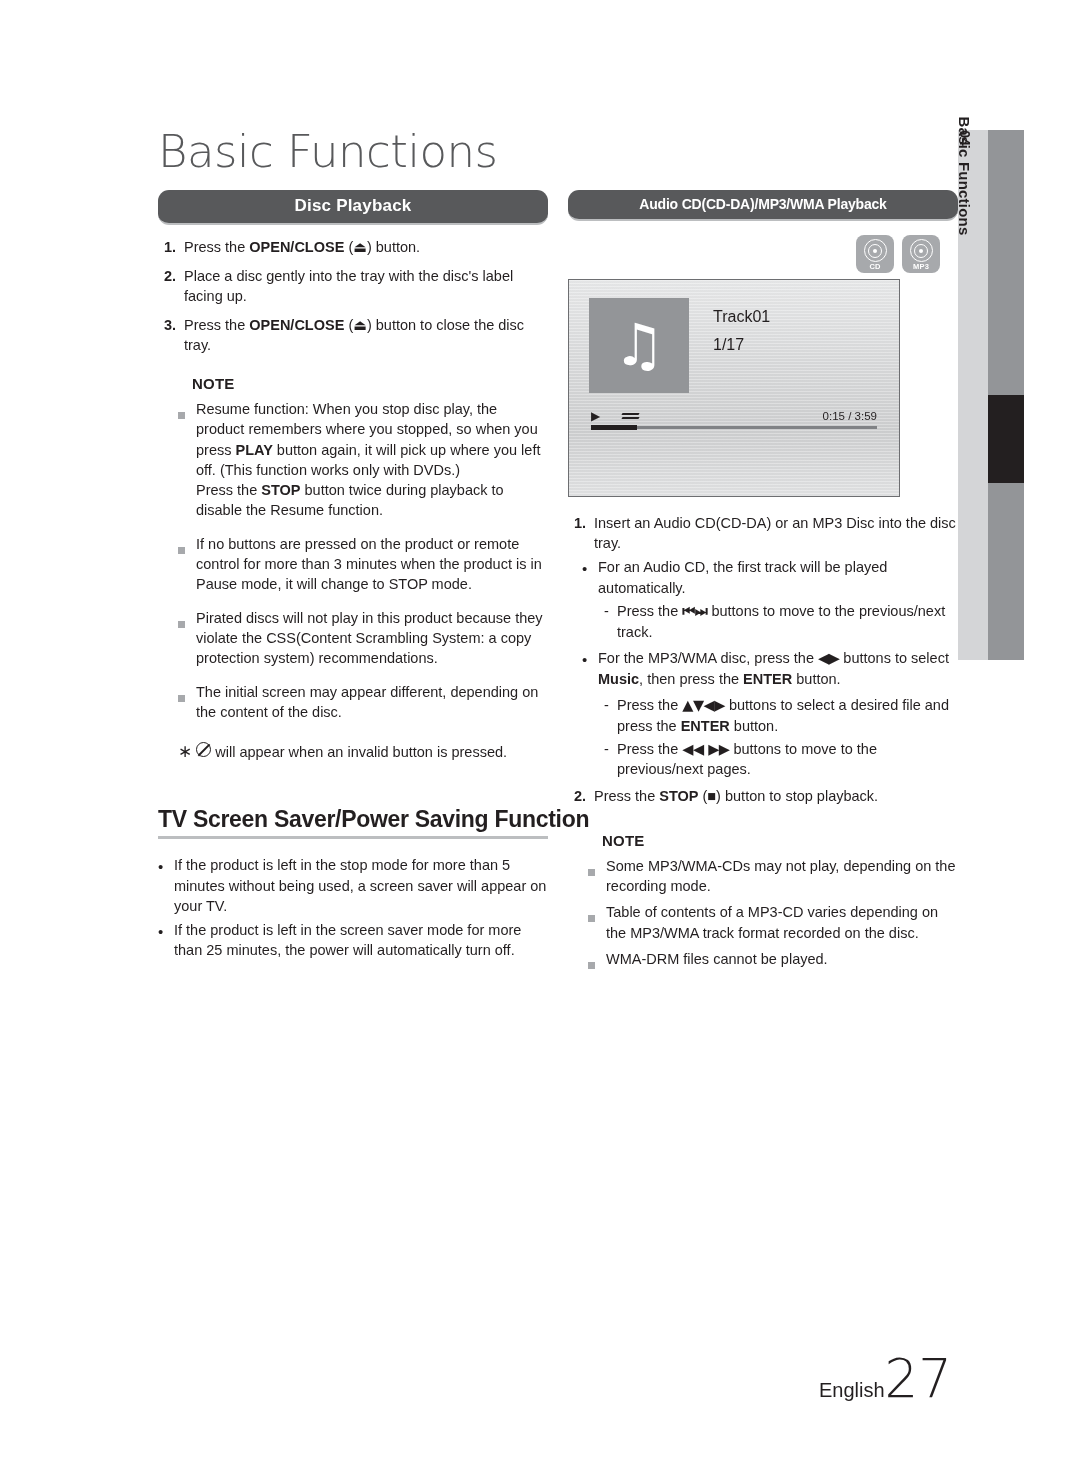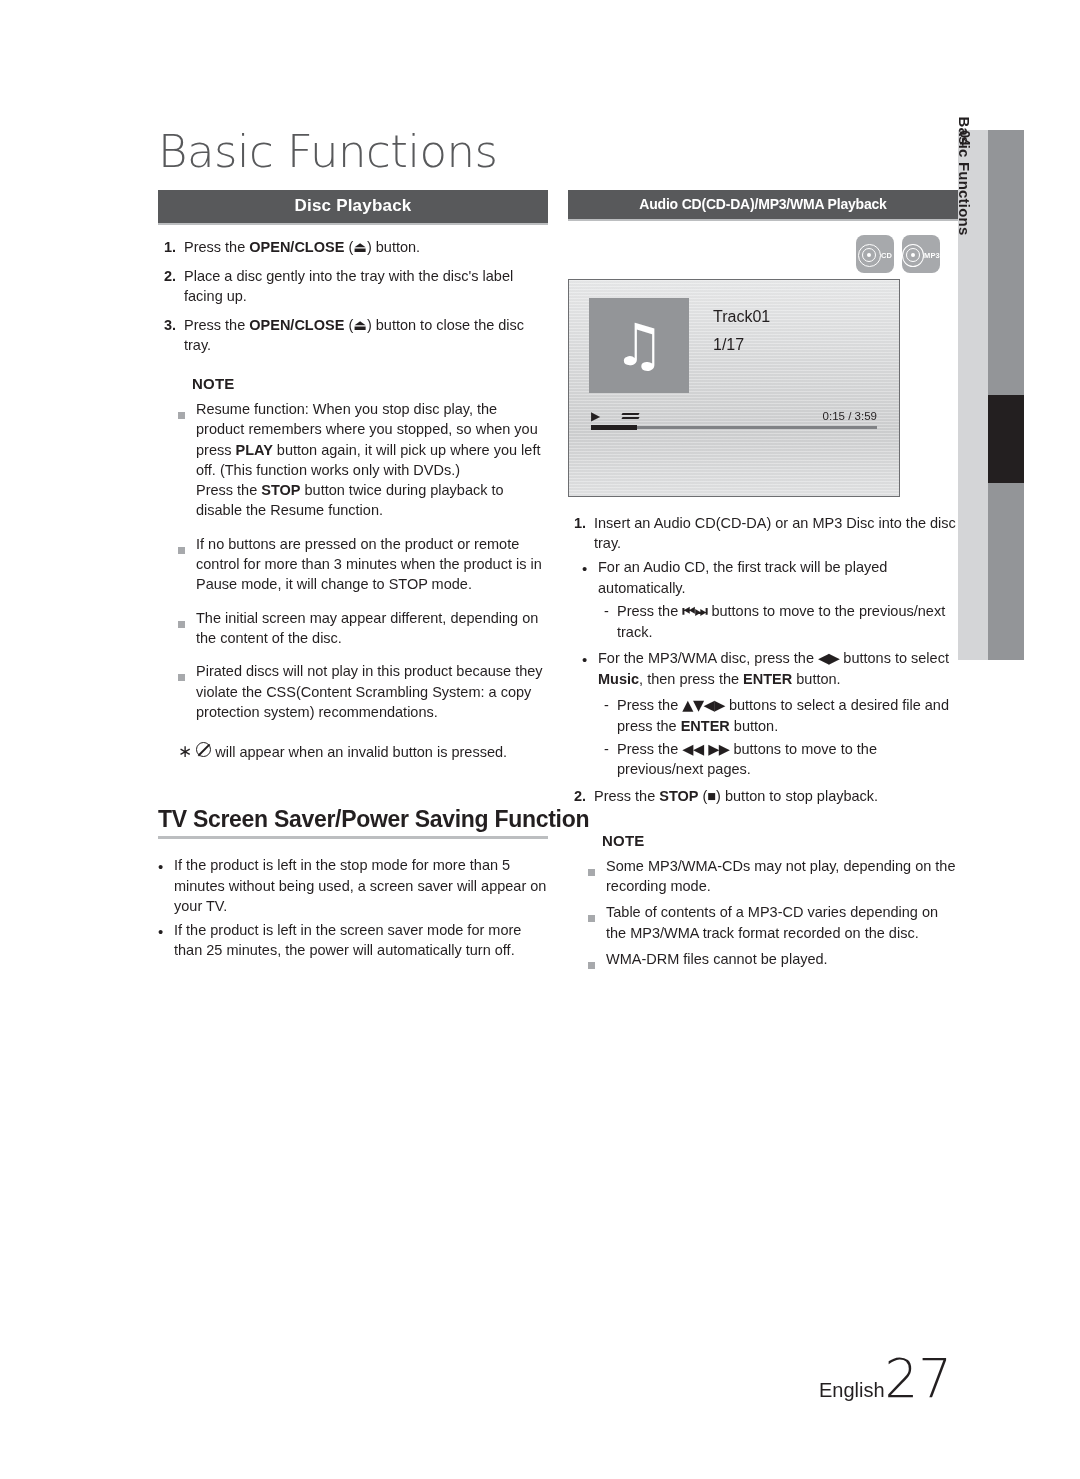--- a/index.html
+++ b/index.html
@@ -99,20 +99,21 @@
   
   .section-bar {
     background: #58595b;
     color: #ffffff;
     font-size: 17px;
     font-weight: bold;
     text-align: center;
     padding: 6px 4px 7px 4px;
     letter-spacing: 0.2px;
     border-bottom: 2px solid #bcbec0;
+    border-radius: 11px;
   }
   .section-bar.tight { letter-spacing: -0.2px; font-size: 14px; }
 
   
   .num-list { margin-top: 12px; }
   .num-item {
     display: flex;
     margin-bottom: 9px;
     font-size: 14.5px;
     line-height: 1.38;
@@ -230,21 +231,21 @@
     gap: 8px;
     margin-top: 14px;
     padding-right: 18px;
   }
   .media-icon {
     width: 38px;
     height: 38px;
     border-radius: 8px;
     background: #a7a9ac;
     display: flex;
-    flex-direction: row;
+    flex-direction: column;
     align-items: center;
     justify-content: center;
     padding-top: 2px;
   }
   .media-icon .disc {
     width: 23px;
     height: 23px;
     border-radius: 50%;
     border: 1.5px solid #ffffff;
     position: relative;
@@ -431,26 +432,26 @@
       <span class="txt">Resume function: When you stop disc play, the product remembers where you stopped, so when you press <b>PLAY</b> button again, it will pick up where you left off. (This function works only with DVDs.)<br>Press the <b>STOP</b> button twice during playback to disable the Resume function.</span>
     </div>
 
     <div class="note-item">
       <span class="sq"><span></span></span>
       <span class="txt">If no buttons are pressed on the product or remote control for more than 3 minutes when the product is in Pause mode, it will change to STOP mode.</span>
     </div>
 
     <div class="note-item">
       <span class="sq"><span></span></span>
+      <span class="txt">Pirated discs will not play in this product because they violate the CSS(Content Scrambling System: a copy protection system) recommendations.</span>
+    </div>
+
+    <div class="note-item">
+      <span class="sq"><span></span></span>
       <span class="txt">The initial screen may appear different, depending on the content of the disc.</span>
-    </div>
-
-    <div class="note-item">
-      <span class="sq"><span></span></span>
-      <span class="txt">Pirated discs will not play in this product because they violate the CSS(Content Scrambling System: a copy protection system) recommendations.</span>
     </div>
 
     <div class="star-line">
       <span class="star">∗</span>
       <span class="prohibit"></span>
       <span>will appear when an invalid button is pressed.</span>
     </div>
 
     <div class="sub-heading">TV Screen Saver/Power Saving Function</div>
 

